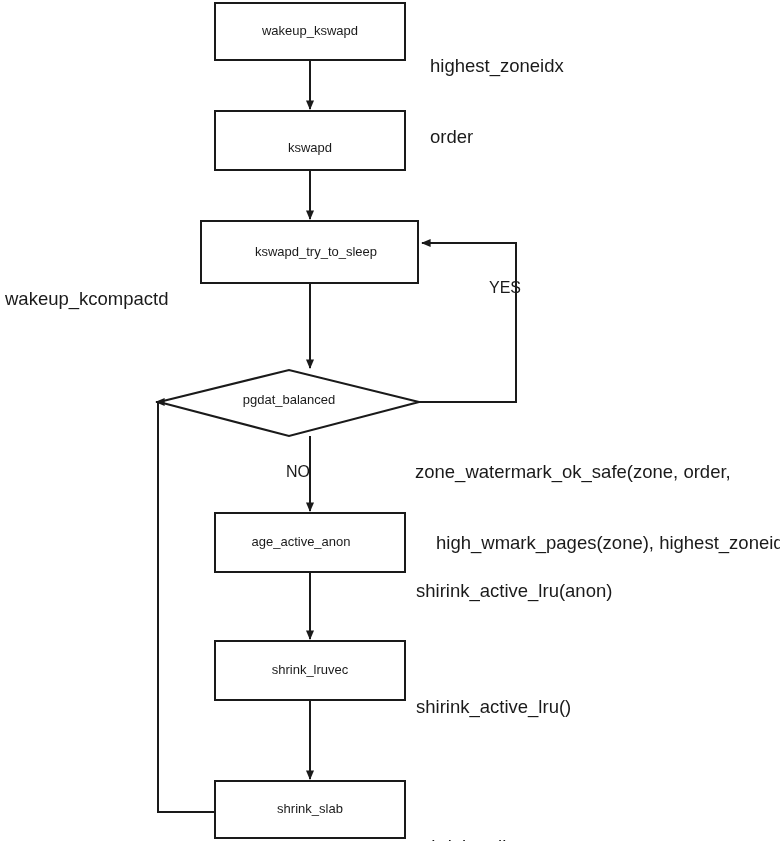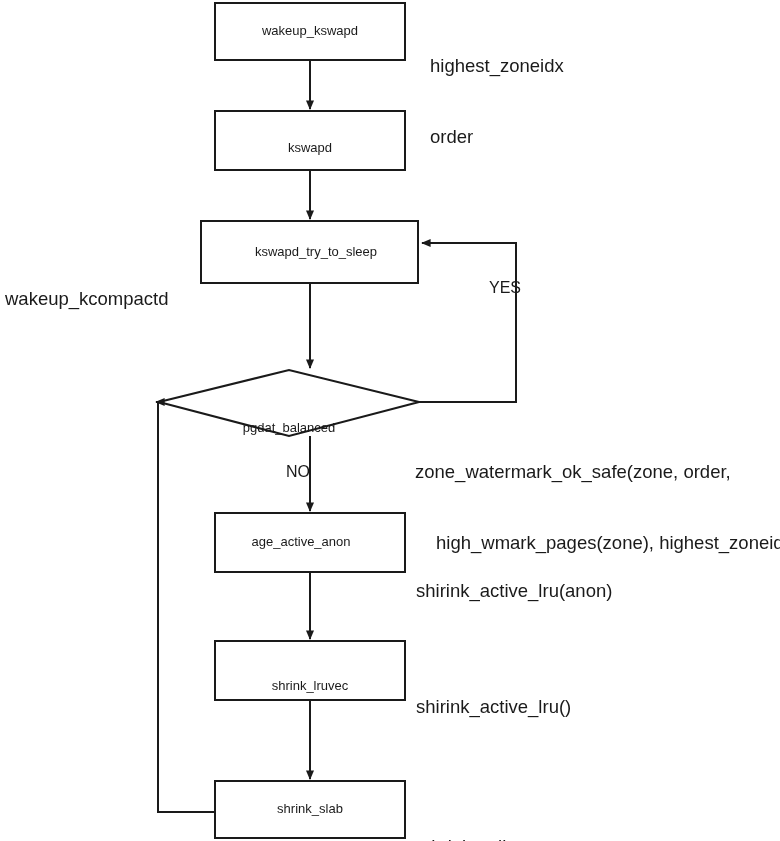--- a/index.html
+++ b/index.html
@@ -85,25 +85,25 @@
 
   <path d="M215,812 L158,812 L158,402 L156,402" fill="none" stroke="#1a1a1a" stroke-width="2" marker-end="url(#arrowhead)"></path>
 </svg>
 
 <div class="node-label" style="left:215px; top:3px; width:190px; height:57px;">wakeup_kswapd</div>
 
 <div class="node-label" style="left:215px; top:111px; width:190px; height:74px;">kswapd</div>
 
 <div class="node-label" style="left:201px; top:221px; width:230px; height:62px;">kswapd_try_to_sleep</div>
 
-<div class="node-label" style="left:174px; top:385px; width:230px; height:30px;margin-top:28px;">pgdat_balanced</div>
+<div class="node-label" style="left:174px; top:385px; width:230px; height:30px;">pgdat_balanced</div>
 
 <div class="node-label" style="left:215px; top:513px; width:172px; height:59px;">age_active_anon</div>
 
-<div class="node-label" style="left:215px; top:657px; width:190px; height:59px;">shrink_lruvec</div>
+<div class="node-label" style="left:215px; top:641px; width:190px; height:59px;">shrink_lruvec</div>
 
 <div class="node-label" style="left:215px; top:781px; width:190px; height:57px;">shrink_slab</div>
 
 <div class="edge-label" style="left:489px; top:278px;">YES</div>
 
 <div class="edge-label" style="left:286px; top:462px;">NO</div>
 
 <div class="annotation" style="left:430px; top:7px;">
   <div>highest_zoneidx</div>
   <div>order</div>

